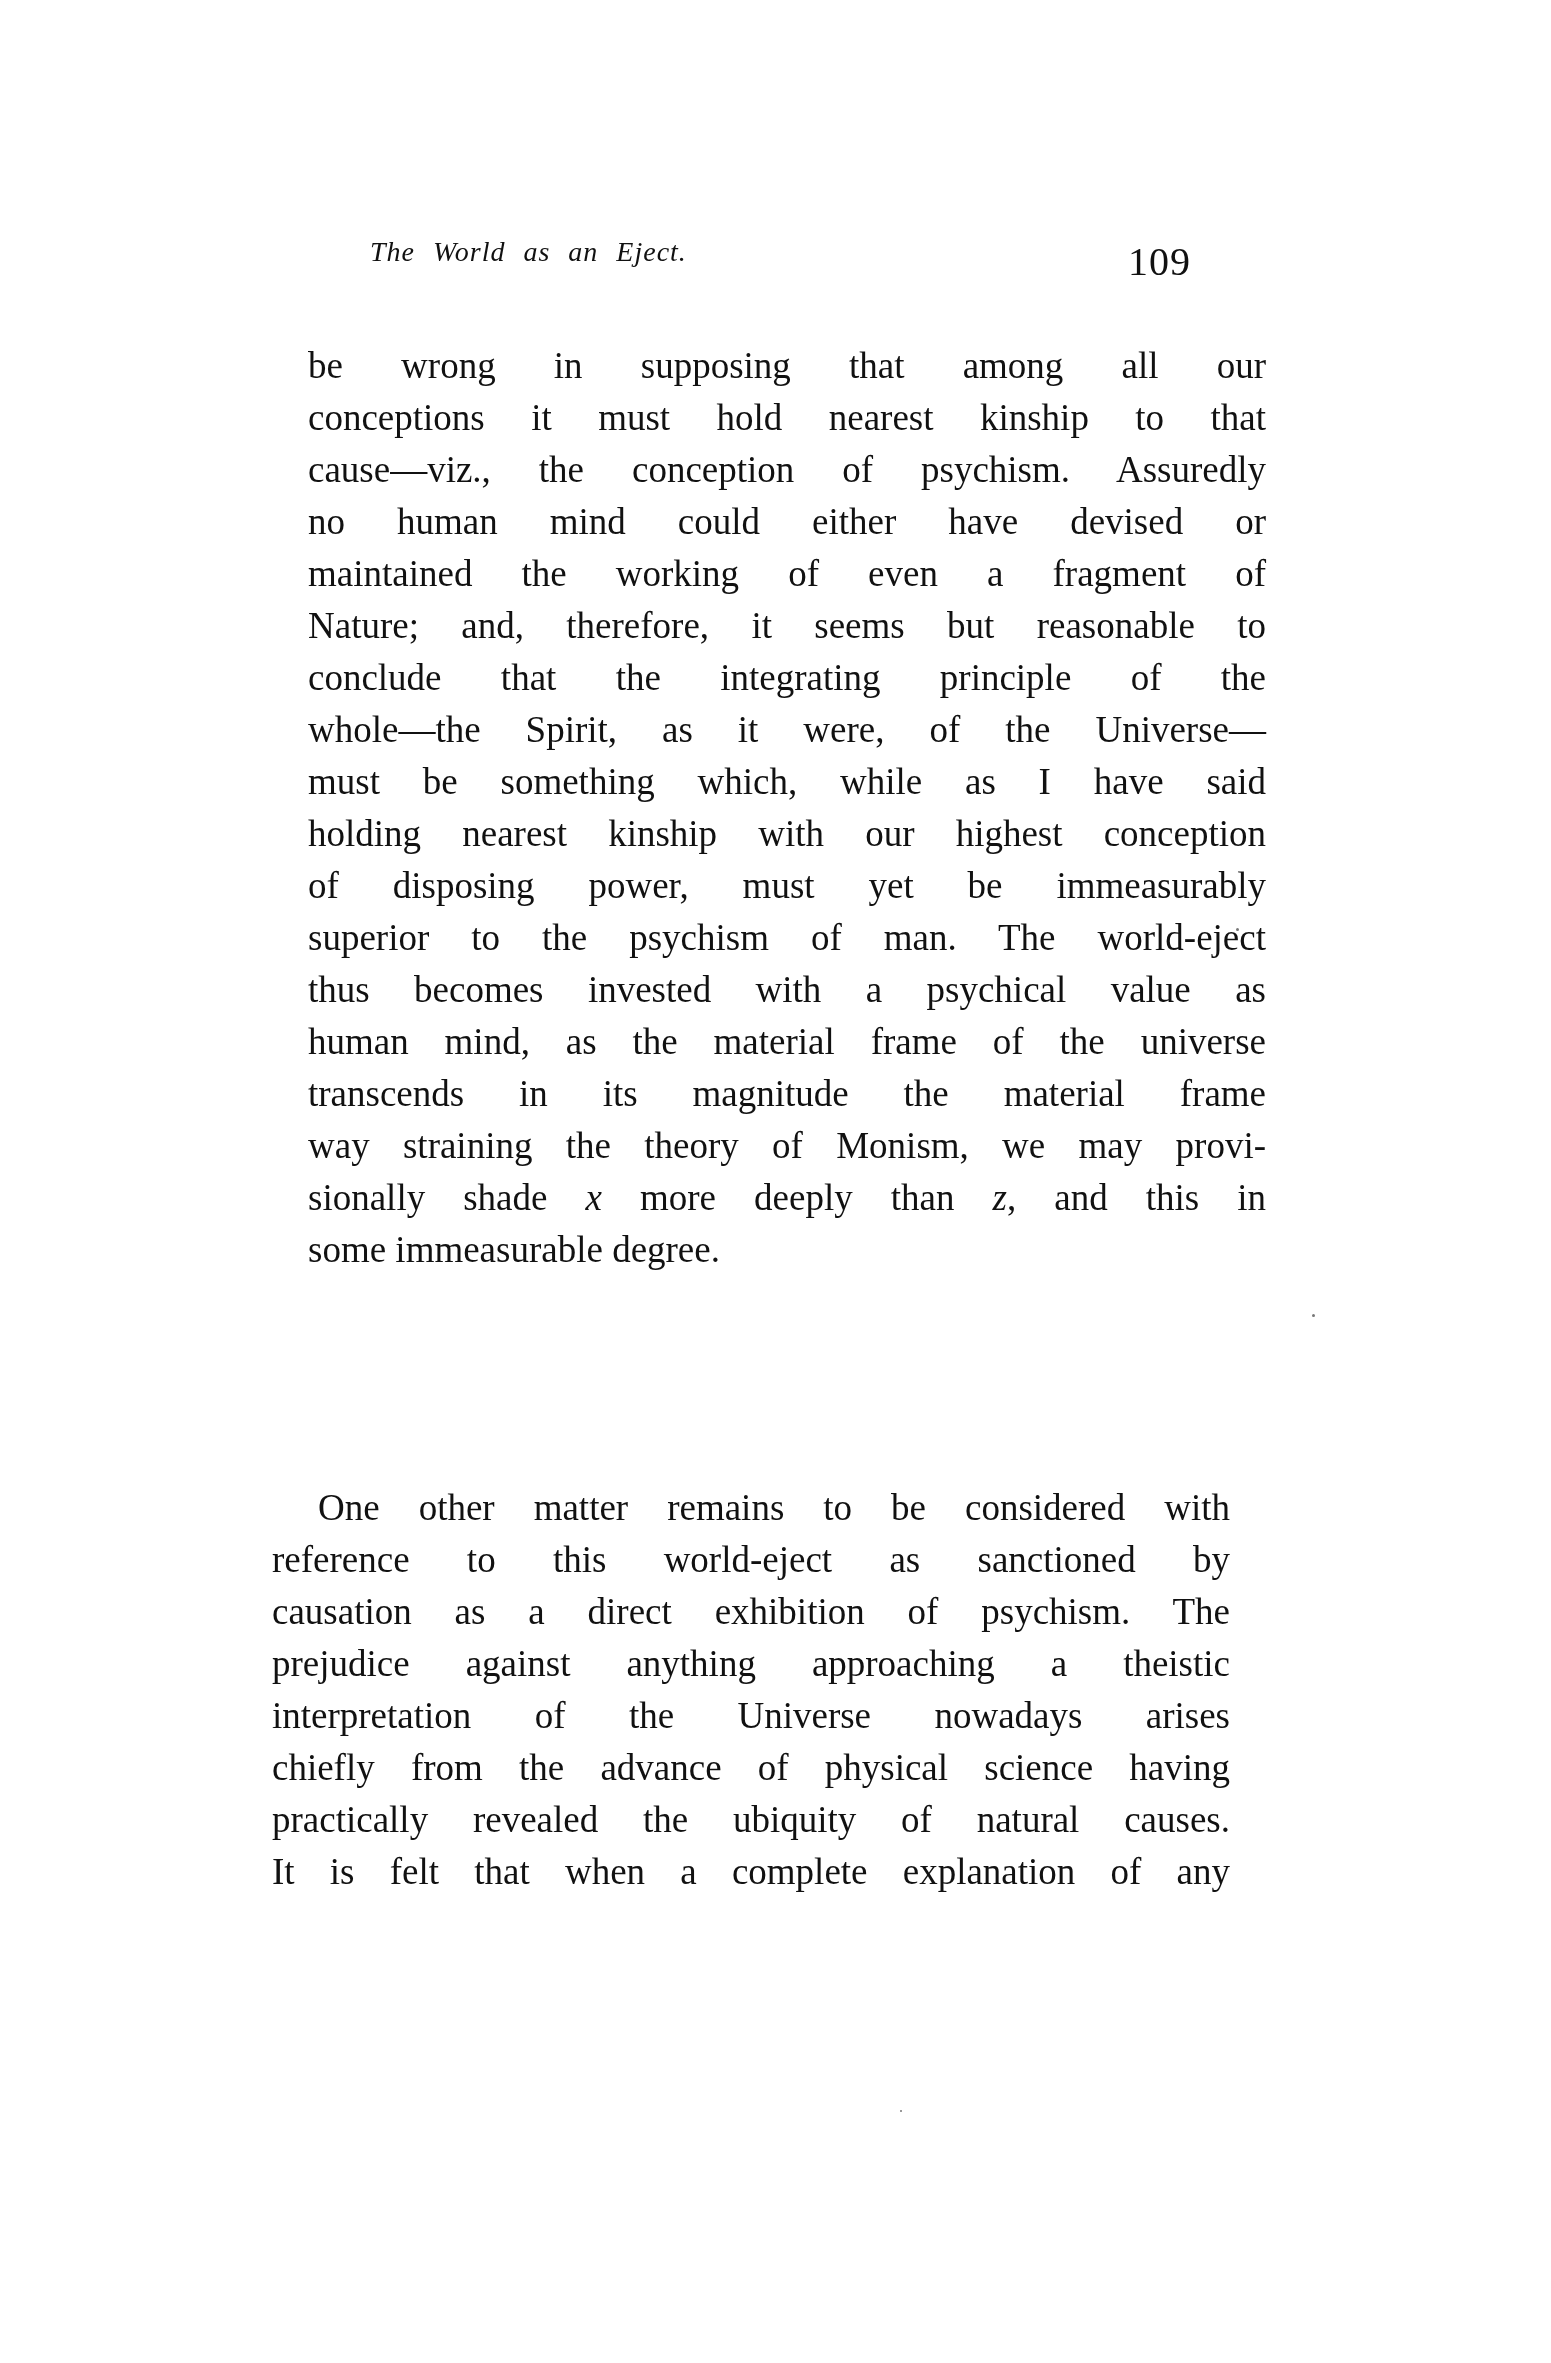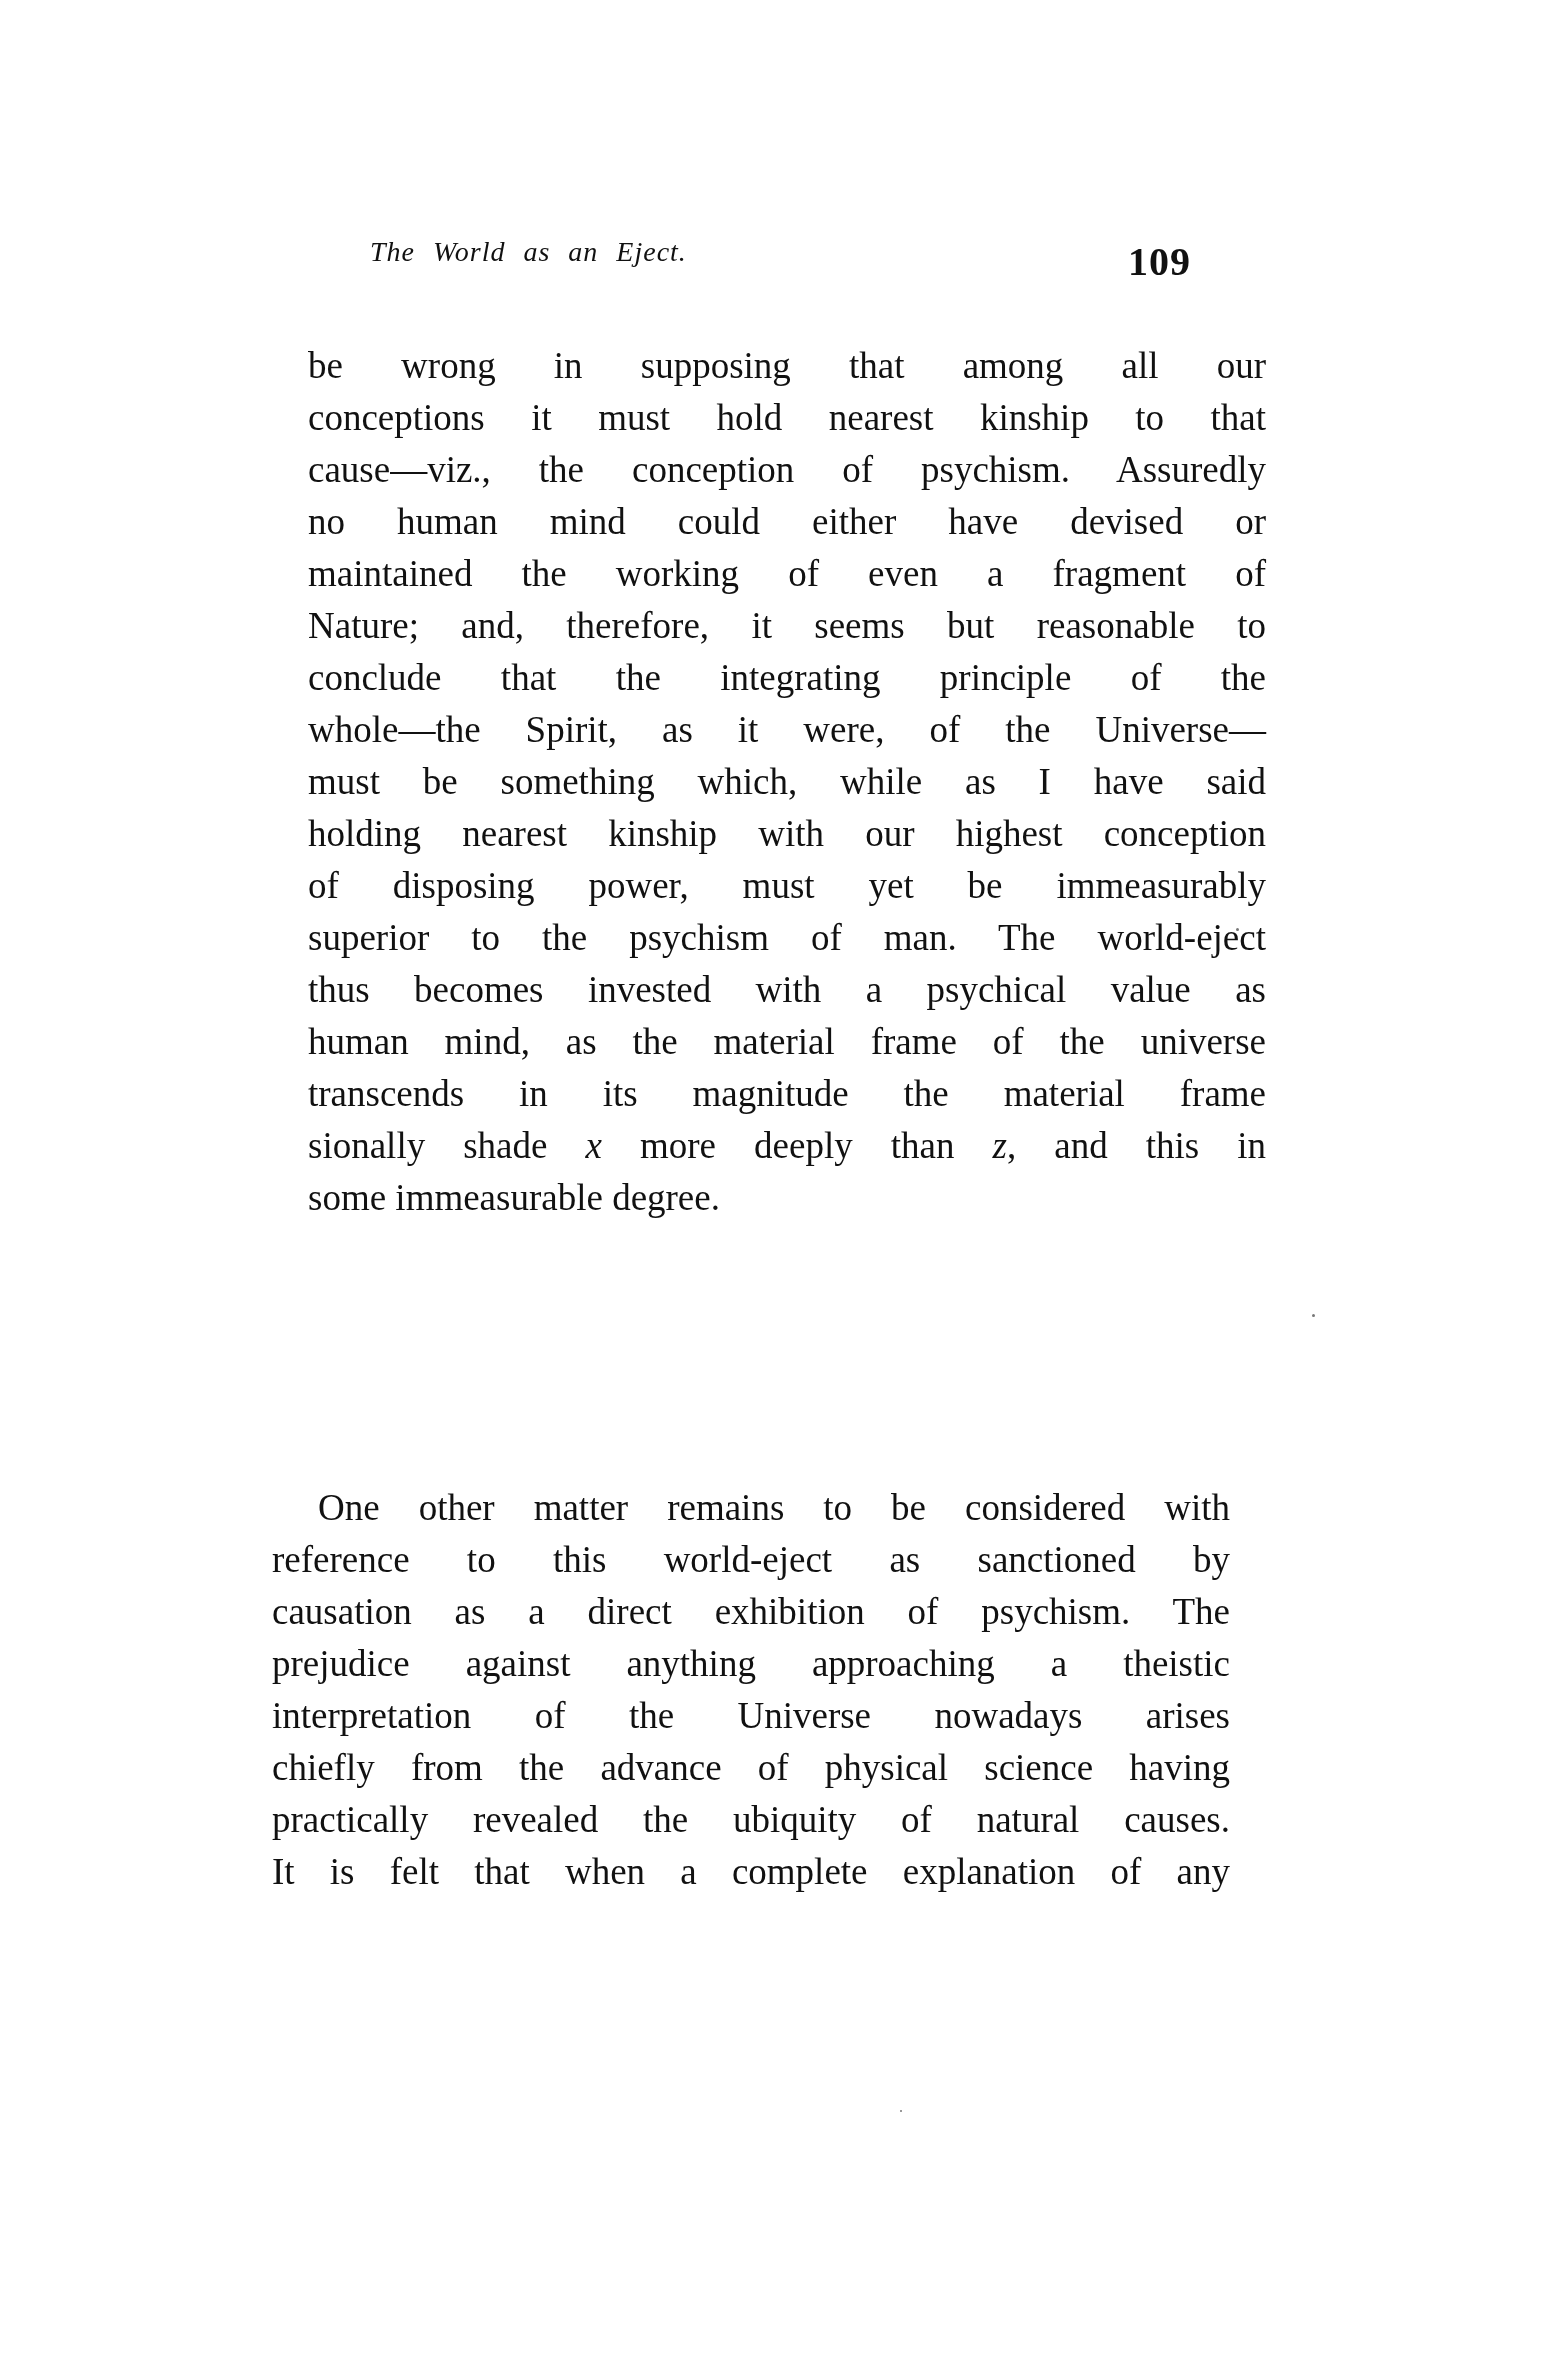--- a/index.html
+++ b/index.html
@@ -37,21 +37,20 @@
       font-size: 28px;
       letter-spacing: 1px;
       word-spacing: 10px;
     }
     .page-number {
       position: absolute;
       left: 858px;
       top: 2px;
       font-size: 40px;
       letter-spacing: 1px;
-      font-weight: bold;
     }
     .text-block {
       position: absolute;
       left: 272px;
       width: 958px;
     }
     .line {
       display: block;
       height: 52px;
       line-height: 52px;
@@ -96,20 +95,21 @@
     <span class="line">Nature; and, therefore, it seems but reasonable to</span>
     <span class="line">conclude that the integrating principle of the</span>
     <span class="line">whole—the Spirit, as it were, of the Universe—</span>
     <span class="line">must be something which, while as I have said</span>
     <span class="line">holding nearest kinship with our highest conception</span>
     <span class="line">of disposing power, must yet be immeasurably</span>
     <span class="line">superior to the psychism of man. The world-eject</span>
     <span class="line">thus becomes invested with a psychical value as</span>
     <span class="line">human mind, as the material frame of the universe</span>
     <span class="line">transcends in its magnitude the material frame</span>
+    <span class="line">way straining the theory of Monism, we may provi-</span>
     <span class="line"><span>sionally shade </span><span class="italic">x</span><span> more deeply than </span><span class="italic">z</span><span>, and this in</span></span>
     <span class="line last">some immeasurable degree.</span>
   </div>
 
   <div class="text-block block-2">
     <span class="line indent">One other matter remains to be considered with</span>
     <span class="line">reference to this world-eject as sanctioned by</span>
     <span class="line">causation as a direct exhibition of psychism. The</span>
     <span class="line">prejudice against anything approaching a theistic</span>
     <span class="line">interpretation of the Universe nowadays arises</span>

